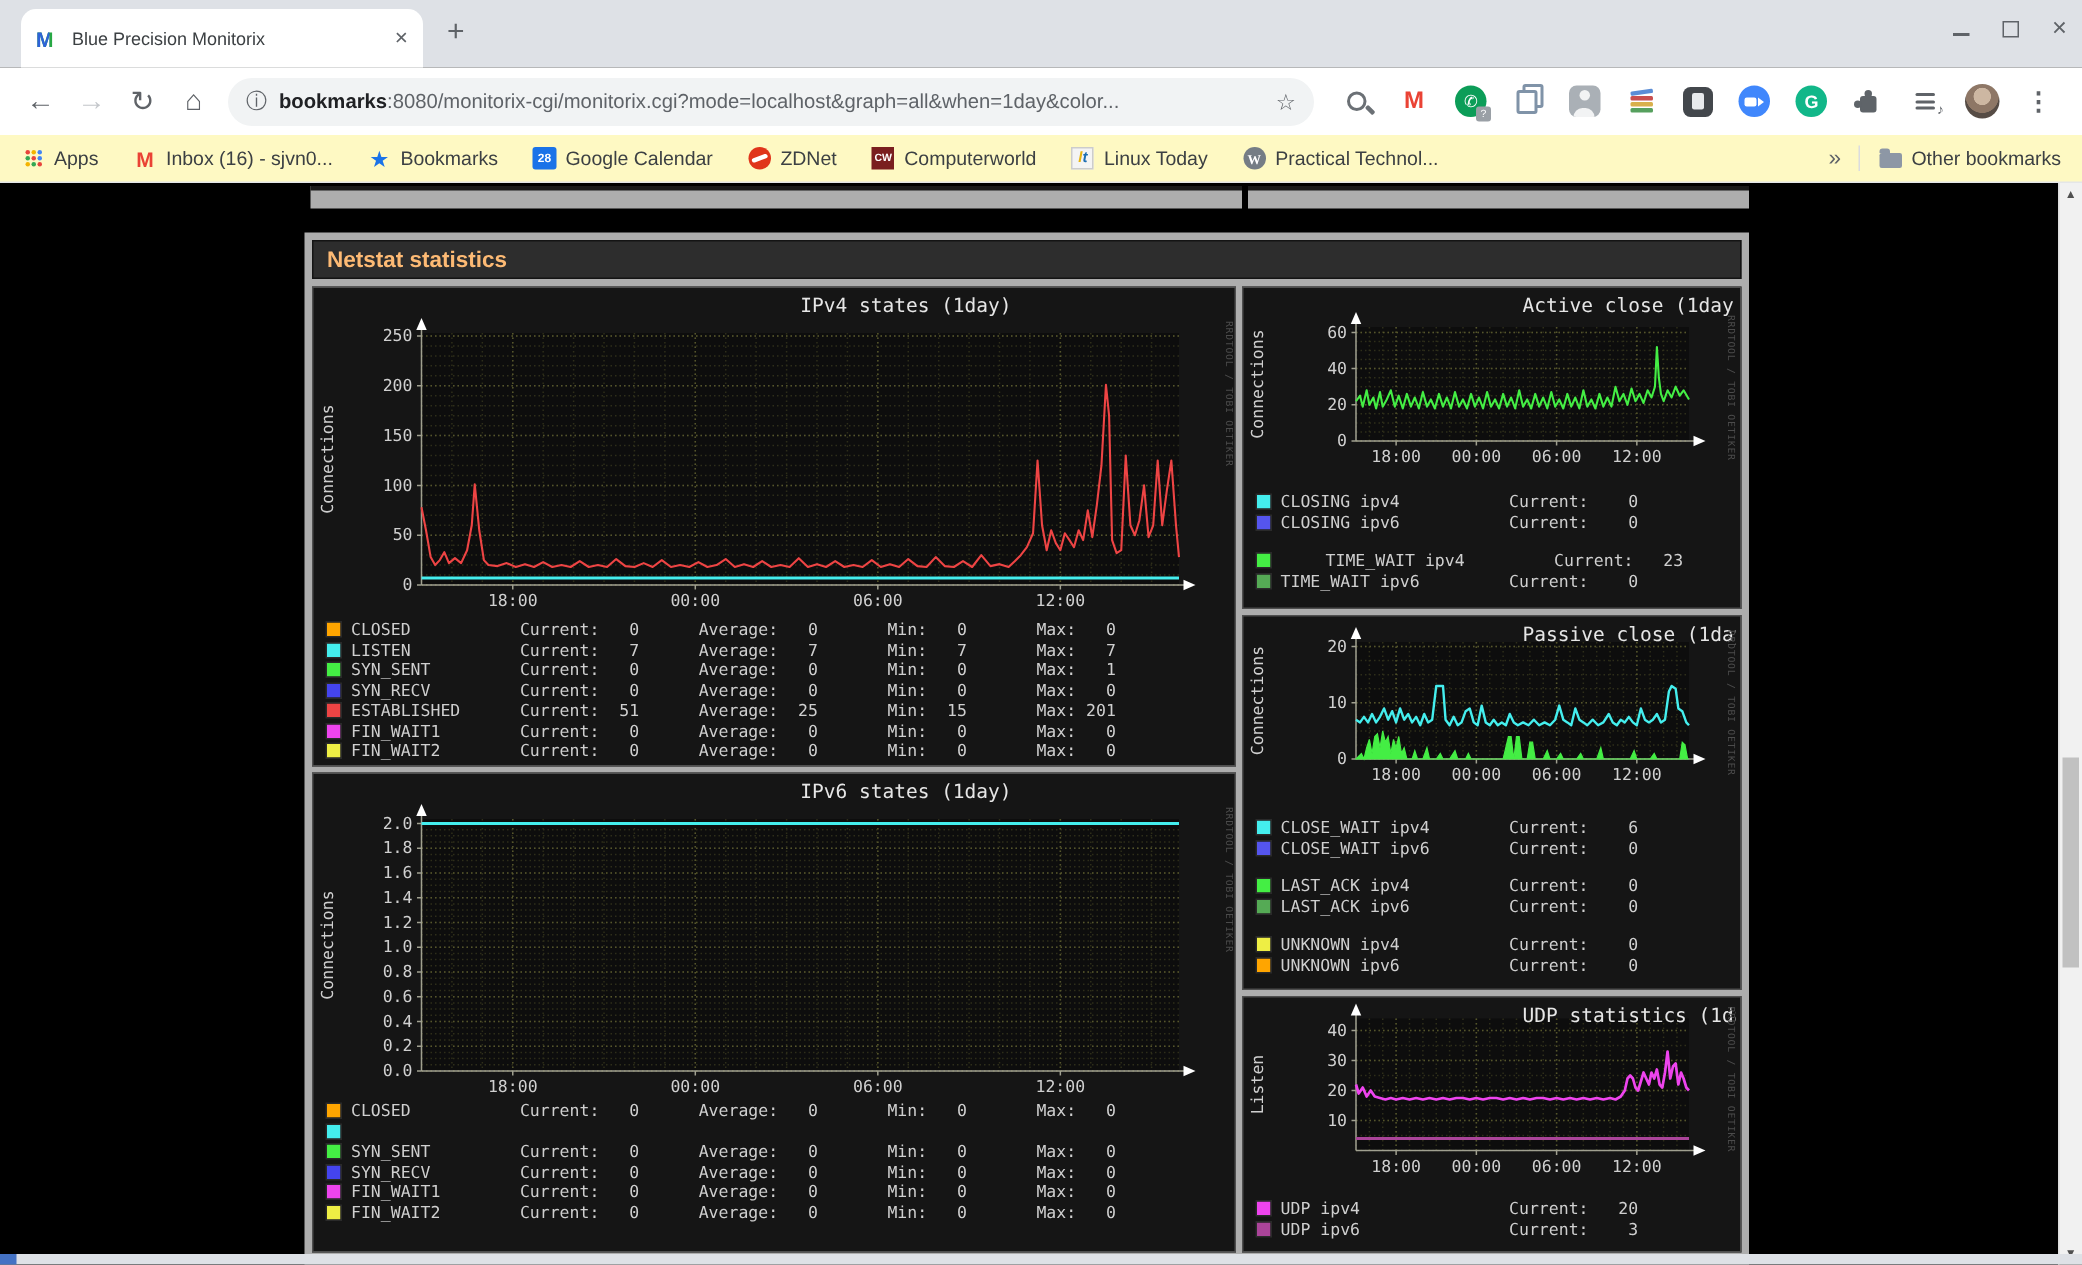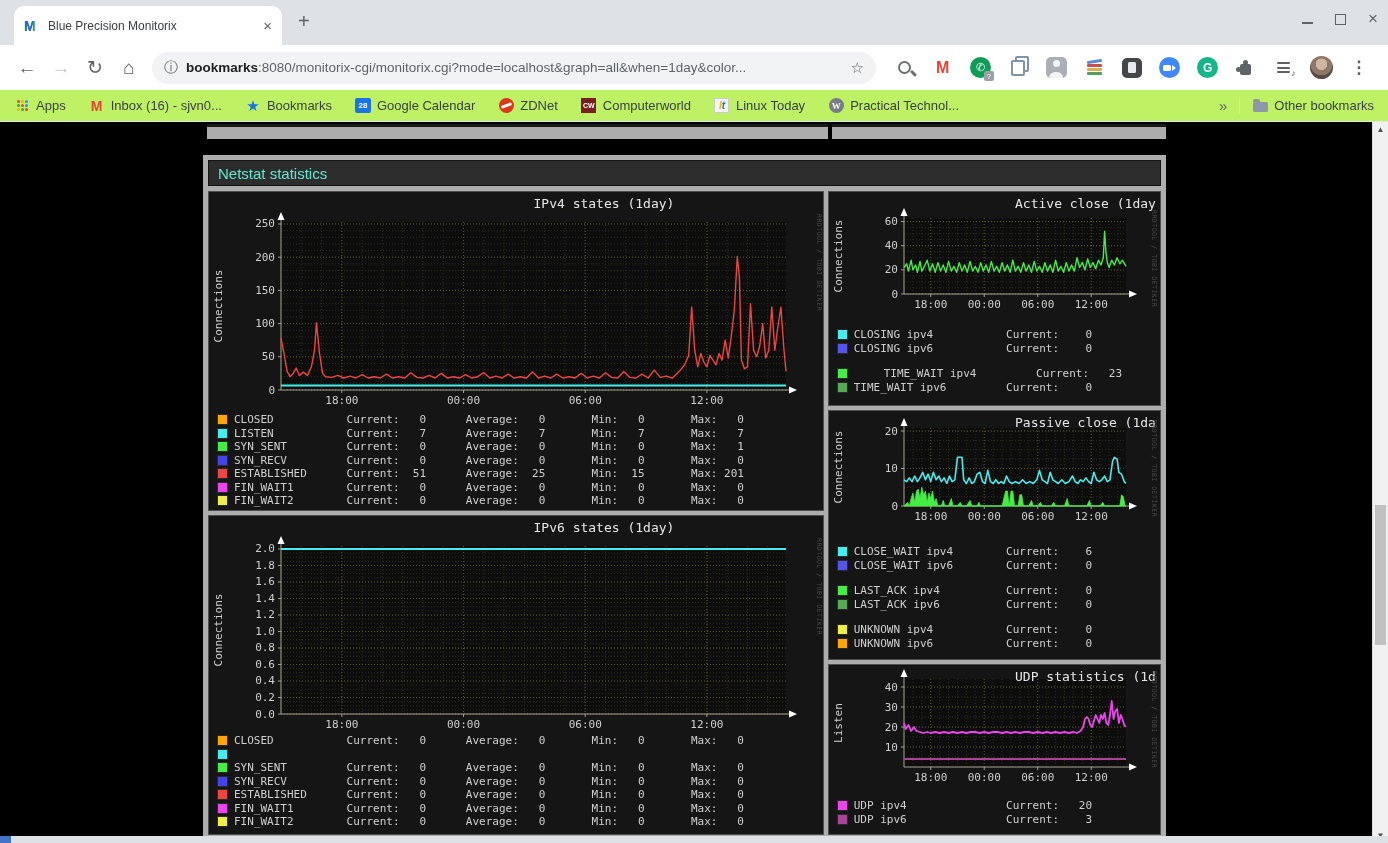--- a/index.html
+++ b/index.html
@@ -63,21 +63,21 @@
   .x-puzzle::before{content:"";position:absolute;top:-3.5px;left:3px;width:5px;height:5px;border-radius:50%;background:#5f6469;}
   .x-puzzle::after{content:"";position:absolute;left:-3.5px;top:3px;width:5px;height:5px;border-radius:50%;background:#5f6469;}
   .x-playlist{position:relative;display:flex;flex-direction:column;gap:2.5px;}
   .x-playlist span{width:13px;height:2px;background:#5f6368;border-radius:1px;}
   .x-playlist i{position:absolute;right:-6px;bottom:-5px;font-style:normal;font-size:9px;color:#5f6368;}
   .x-avatar{width:23px;height:23px;border-radius:50%;
     background:radial-gradient(circle at 50% 36%,#cdb7a2 0 30%,#8e7766 32% 58%,#564c45 60% 100%);}
   .x-dots{color:#5f6368;font-size:17px;font-weight:700;}
 
   
-  .bmbar{position:absolute;left:0;top:90px;width:1388px;height:32px;background:#bef264;
+  .bmbar{position:absolute;left:0;top:90px;width:1388px;height:32px;background:#fef9c3;
     display:flex;align-items:center;padding:0 14px;box-sizing:border-box;border-bottom:1px solid #e4e6e8;}
   .bmlist{display:flex;align-items:center;gap:23px;}
   .bm{display:flex;align-items:center;gap:6px;font-size:13px;color:#3c4043;cursor:pointer;white-space:nowrap;}
   .bmi{width:16px;height:16px;display:flex;align-items:center;justify-content:center;flex:0 0 auto;}
   .ic-apps{display:grid;grid-template-columns:repeat(3,4px);grid-auto-rows:4px;}
   .ic-apps span{width:3px;height:3px;border-radius:50%;margin:0.5px;}
   .ic-gmail{color:#ea4335;font-weight:700;font-size:14px;}
   .ic-star{color:#1a73e8;font-size:15px;}
   .ic-cal{width:36px;height:15px;background:#1a73e8;border-radius:2px;color:#fff;font-size:8px;font-weight:700;
     display:flex;align-items:center;justify-content:center;}
@@ -96,21 +96,21 @@
   .bm-chevrons{color:#5f6368;font-size:15px;cursor:pointer;}
   .bm-divider{width:1px;height:17px;background:#dadce0;}
 
   
   .content{position:absolute;left:0;top:122px;width:1388px;height:721px;background:#000;}
   .prevstrip{position:absolute;top:2px;height:15px;background:#adadad;border-top:3px solid #1a1a1a;box-sizing:border-box;}
   .section{position:absolute;left:203px;top:33px;width:963px;height:688px;background:#adadad;
     padding:5px;box-sizing:border-box;}
   .sec-title{height:26px;background:#2d2d2d;border:1px solid #141414;display:flex;align-items:center;
     padding:0 9px;box-sizing:border-box;}
-  .sec-title span{color:#5eead4;font-weight:normal;font-size:15px;}
+  .sec-title span{color:#fdba74;font-weight:bold;font-size:15px;}
   .cols{display:flex;gap:4px;margin-top:5px;}
   .colL{width:617px;display:flex;flex-direction:column;gap:4px;}
   .colR{width:334px;display:flex;flex-direction:column;gap:4px;}
   .gpanel{background:#151515;border:1px solid #4f4f4f;box-sizing:border-box;overflow:hidden;}
   .gpanel svg{display:block;}
   .legend{margin:5px 0 0 8px;}
   .lrow{display:flex;align-items:center;height:13.5px;}
   .lbox{width:9px;height:9px;margin:0 7px 0 1px;flex:0 0 auto;outline:1px solid #2a2a2a;}
   .ltxt{white-space:pre;font-family:"DejaVu Sans Mono",monospace;font-size:11px;color:#cfcfcf;}
 
@@ -552,24 +552,20 @@
                 </div>
                 <div class="lrow">
                   <span class="lbox" style="background: rgb(68, 238, 68);"></span>
                   <span class="ltxt">SYN_SENT         Current:   0      Average:   0       Min:   0       Max:   0</span>
                 </div>
                 <div class="lrow">
                   <span class="lbox" style="background: rgb(68, 68, 238);"></span>
                   <span class="ltxt">SYN_RECV         Current:   0      Average:   0       Min:   0       Max:   0</span>
                 </div>
                 <div class="lrow">
-                  <span class="lbox" style="background: rgb(238, 68, 68);"></span>
-                  <span class="ltxt">ESTABLISHED      Current:   0      Average:   0       Min:   0       Max:   0</span>
-                </div>
-                <div class="lrow">
                   <span class="lbox" style="background: rgb(238, 68, 238);"></span>
                   <span class="ltxt">FIN_WAIT1        Current:   0      Average:   0       Min:   0       Max:   0</span>
                 </div>
                 <div class="lrow">
                   <span class="lbox" style="background: rgb(238, 238, 68);"></span>
                   <span class="ltxt">FIN_WAIT2        Current:   0      Average:   0       Min:   0       Max:   0</span>
                 </div>
               </div>
           </div>
         </div>

